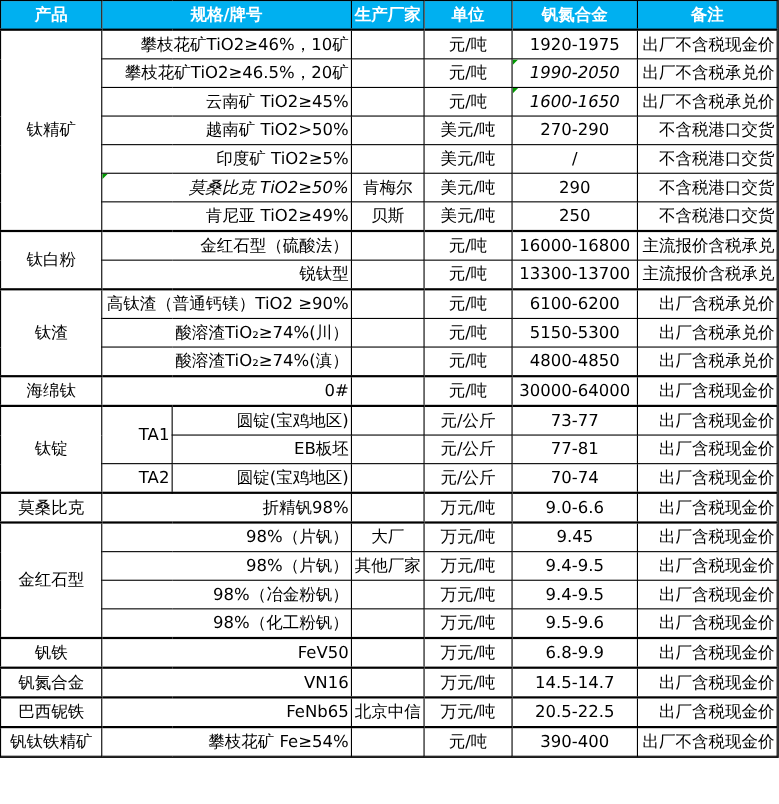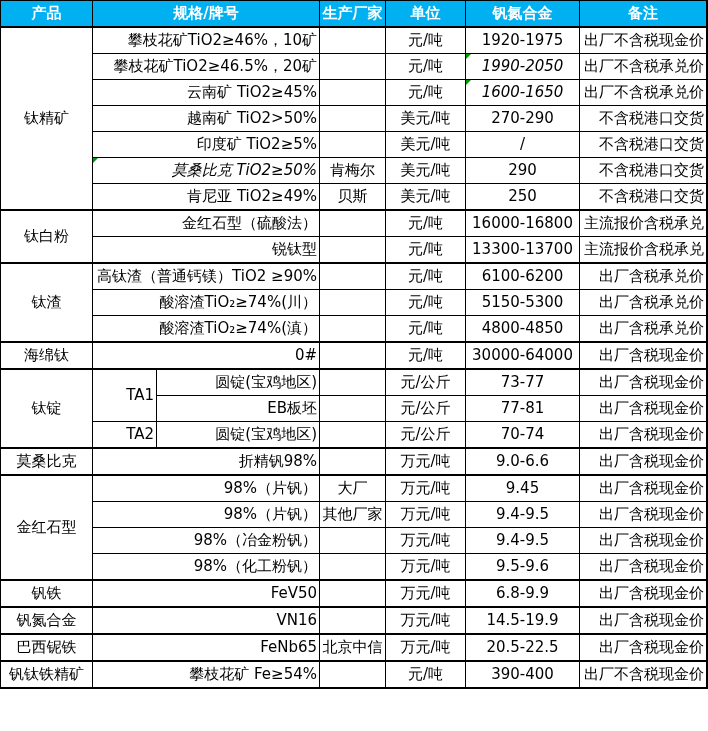--- a/index.html
+++ b/index.html
@@ -231,21 +231,21 @@
       <td class="unit">万元/吨</td>
       <td class="price">6.8-9.9</td>
       <td class="note">出厂含税现金价</td>
     </tr>
 
     <tr class="gt">
       <td class="prod">钒氮合金</td>
       <td class="spec" colspan="2">VN16</td>
       <td class="maker"></td>
       <td class="unit">万元/吨</td>
-      <td class="price">14.5-19.9</td>
+      <td class="price">14.5-14.7</td>
       <td class="note">出厂含税现金价</td>
     </tr>
 
     <tr class="gt">
       <td class="prod">巴西铌铁</td>
       <td class="spec" colspan="2">FeNb65</td>
       <td class="maker">北京中信</td>
       <td class="unit">万元/吨</td>
       <td class="price">20.5-22.5</td>
       <td class="note">出厂含税现金价</td>

